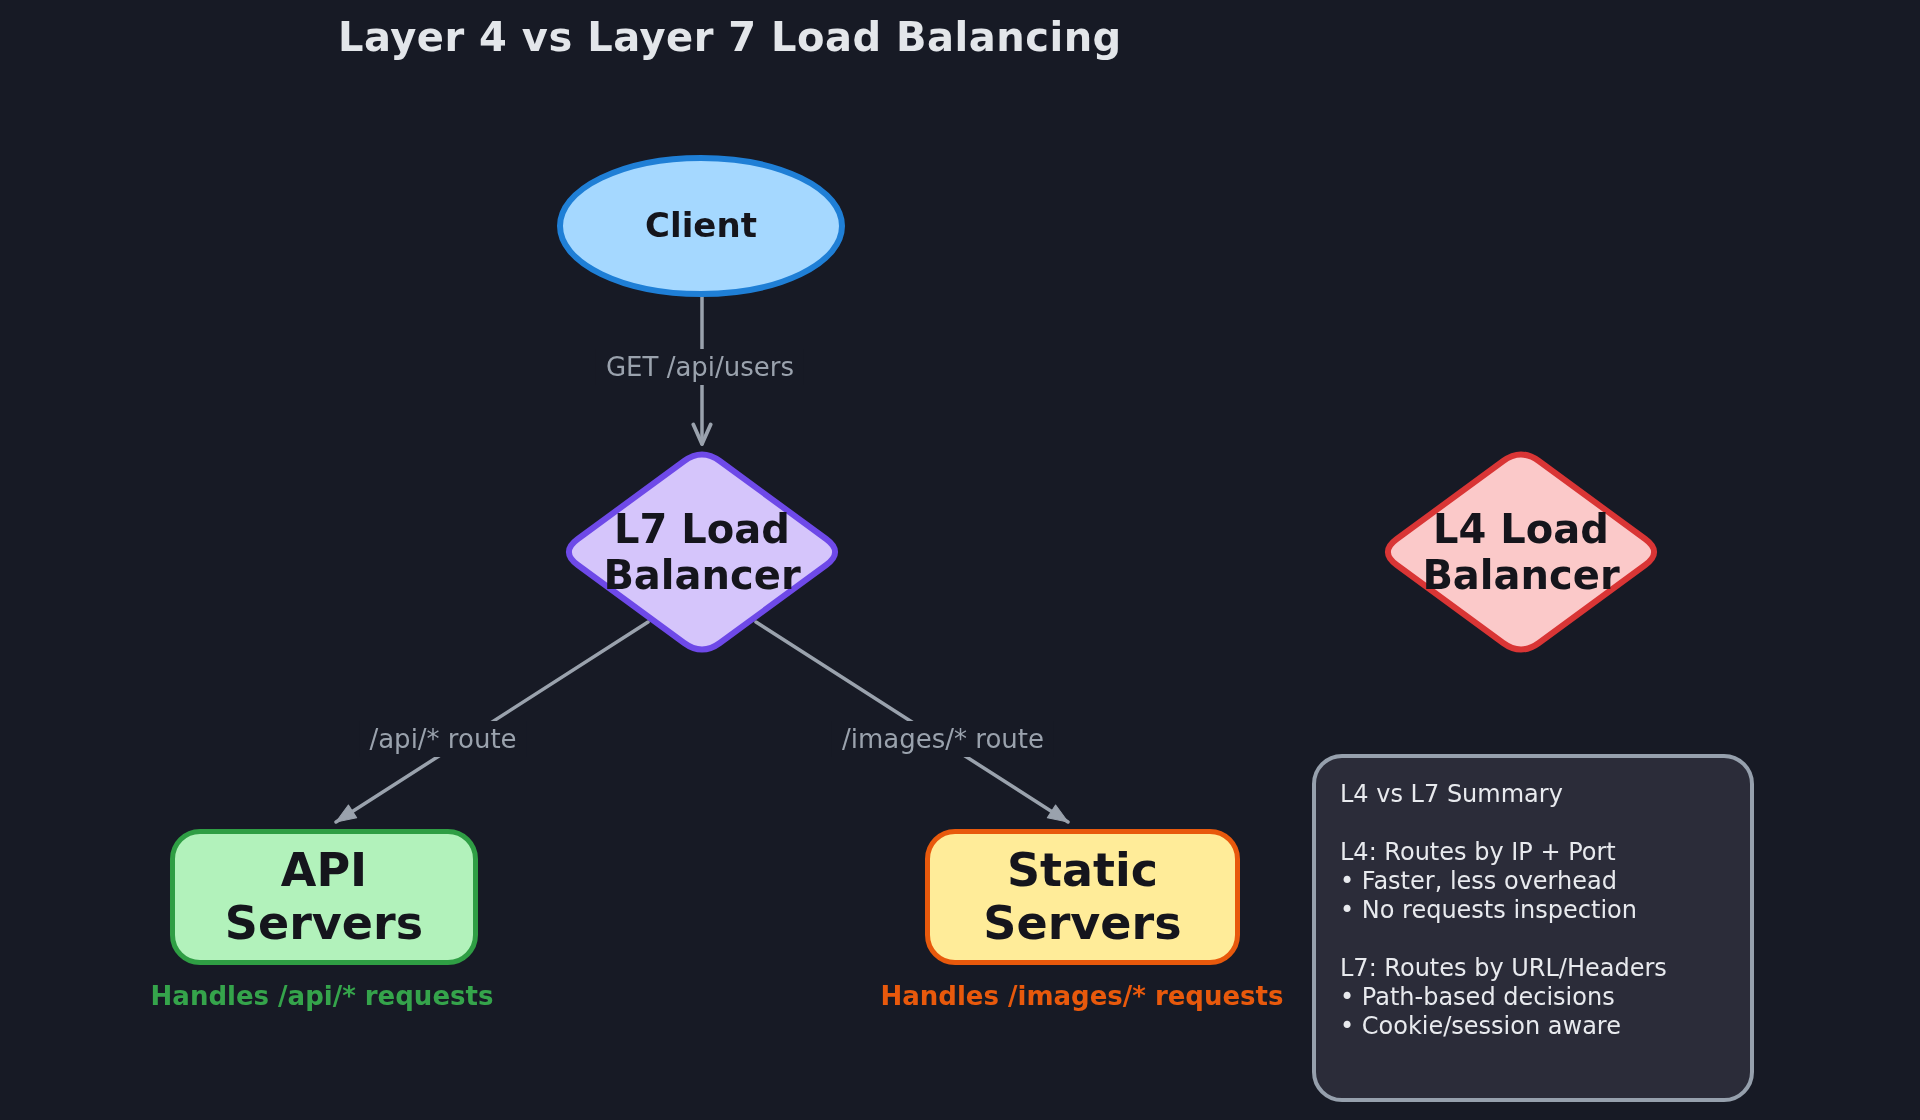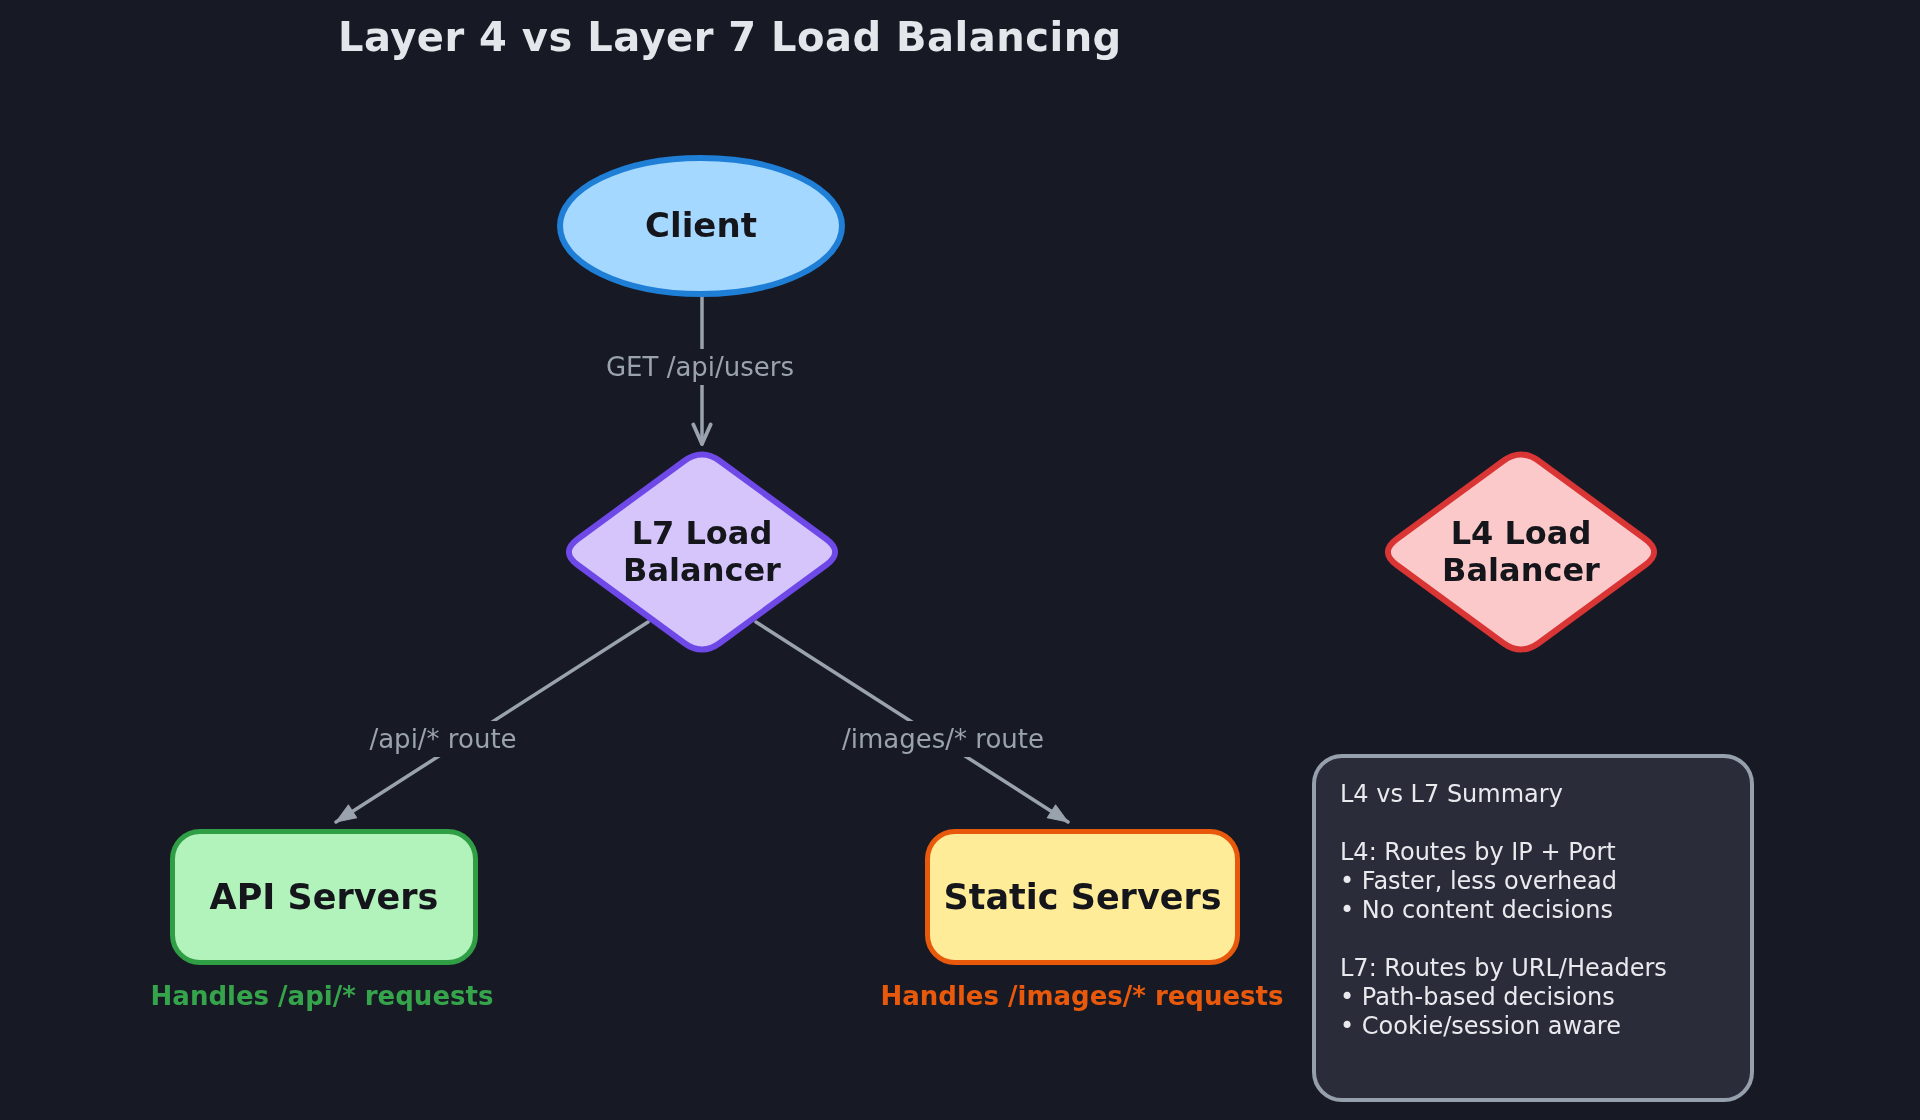--- a/index.html
+++ b/index.html
@@ -43,33 +43,33 @@
     text-align: center;
     white-space: pre-line;
     line-height: 1.15;
     z-index: 2;
   }
   .node svg.shape { position: absolute; left: 0; top: 0; z-index: 1; }
 
   #node-client { left: 551px; top: 149px; width: 300px; height: 154px; }
   #node-l7     { left: 552px; top: 440px; width: 300px; height: 224px; }
   #node-l4     { left: 1371px; top: 440px; width: 300px; height: 224px; }
-  #node-l7 .node-label, #node-l4 .node-label { font-size: 32px; }
+  #node-l7 .node-label, #node-l4 .node-label { font-size: 40px; }
 
   .server-box {
     display: flex; align-items: center; justify-content: center;
     border-radius: 30px;
     border: 5px solid;
     box-sizing: border-box;
   }
   #node-api    { left: 170px; top: 829px; width: 308px; height: 136px;
                  background: var(--api_fill); border-color: var(--api_stroke); }
   #node-static { left: 925px; top: 829px; width: 315px; height: 136px;
                  background: var(--static_fill); border-color: var(--static_stroke); }
-  .server-box .node-label { font-size: 35px; }
+  .server-box .node-label { font-size: 46px; }
 
   .caption {
     transform: translate(-50%, -50%);
     font-size: 26px;
     font-weight: bold;
     white-space: nowrap;
   }
   #caption-api    { left: 322px;  top: 996px; color: var(--api_caption); }
   #caption-static { left: 1082px; top: 996px; color: var(--static_caption); }
 
@@ -150,20 +150,20 @@
   </div>
 
   <div id="caption-api" class="abs caption">Handles /api/* requests</div>
   <div id="caption-static" class="abs caption">Handles /images/* requests</div>
 
   <div id="summary-panel" class="abs">
     <div class="summary-line">L4 vs L7 Summary</div>
     <div class="summary-line"></div>
     <div class="summary-line">L4: Routes by IP + Port</div>
     <div class="summary-line">• Faster, less overhead</div>
-    <div class="summary-line">• No content decisions</div>
+    <div class="summary-line">• No requests inspection</div>
     <div class="summary-line"></div>
     <div class="summary-line">L7: Routes by URL/Headers</div>
     <div class="summary-line">• Path-based decisions</div>
     <div class="summary-line">• Cookie/session aware</div>
   </div>
 
 </div>
 
 </body></html>

